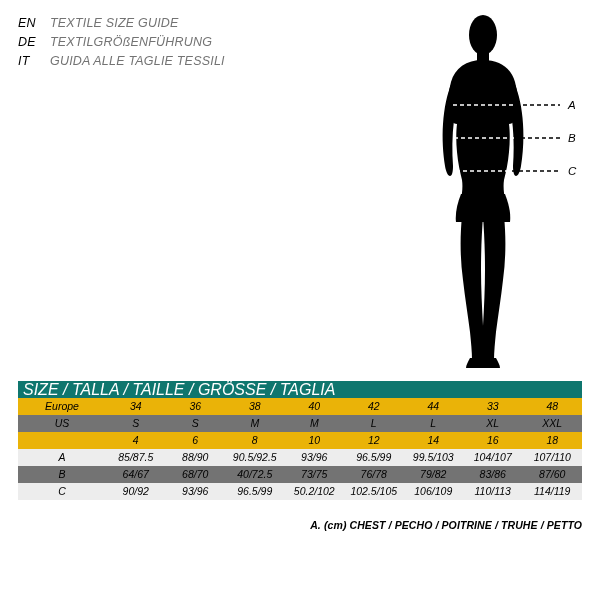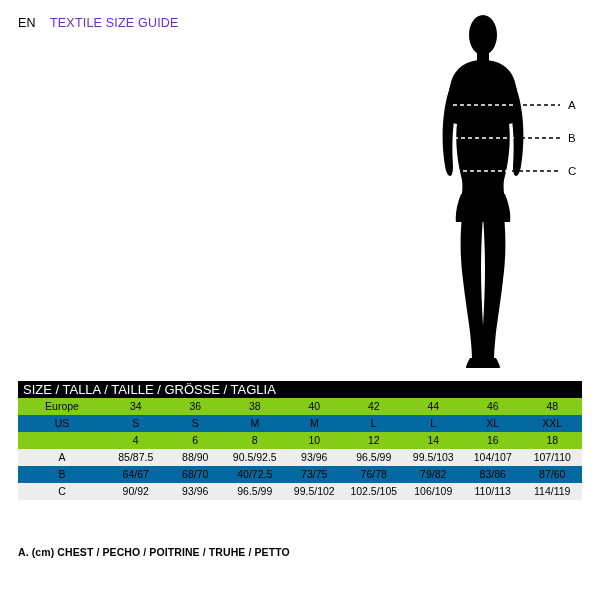--- a/index.html
+++ b/index.html
@@ -12,20 +12,21 @@
     background: #ffffff;
     font-family: "Liberation Sans", sans-serif;
     color: #000000;
     overflow: hidden;
   }
   .page {
     position: relative;
     width: 489px;
     height: 600px;
     box-sizing: border-box;
+    font-style: italic;
   }
 
   
   .lang-block {
     position: absolute;
     top: 16px;
     left: 18px;
     width: 330px;
   }
   .lang-row {
@@ -35,21 +36,21 @@
   }
   .lang-code {
     width: 32px;
     font-size: 12.5px;
     letter-spacing: 0.2px;
     color: #000;
   }
   .lang-text {
     font-size: 12.5px;
     letter-spacing: 0.2px;
-    color: #6d28d9;
+    color: #737373;
     white-space: nowrap;
   }
 
   
   .figure-wrap {
     position: absolute;
     top: 8px;
     left: 400px;
     width: 190px;
     height: 365px;
@@ -94,65 +95,74 @@
   table.size-table td, table.size-table th {
     padding: 0;
     margin: 0;
     height: 17px;
     line-height: 17px;
     text-align: center;
     font-weight: normal;
     vertical-align: middle;
   }
   .hdr-row td {
-    background: #000000;
+    background: #0f766e;
     color: #ffffff;
-    font-size: 13px;
+    font-size: 16px;
     height: 18px;
     line-height: 18px;
   }
   .hdr-label {
     text-align: left !important;
     padding-left: 5px !important;
     font-weight: normal;
   }
   .row-label {
     text-align: left;
     padding-left: 5px;
     width: 88px;
   }
-  .row-light td { background: #84cc16; }
-  .row-dark td { background: #0369a1; }
+  .row-light td { background: #eab308; }
+  .row-dark td { background: #737373; }
   .row-mid td { background: #ededed; }
   .col-c { width: 59.5px; }
 
   
   .footnotes {
     position: absolute;
     left: 18px;
-    top: 544px;
+    top: 517px;
     width: 564px;
+    text-align: right;
   }
   .footnote {
     font-size: 10.5px;
     font-weight: bold;
     line-height: 16px;
     letter-spacing: 0.1px;
     color: #000;
   }
 </style>
 </head>
 <body>
 
 <div class="page">
 
   <div class="lang-block">
     <div class="lang-row">
       <span class="lang-code">EN</span>
       <span class="lang-text">TEXTILE SIZE GUIDE</span>
+    </div>
+    <div class="lang-row">
+      <span class="lang-code">DE</span>
+      <span class="lang-text">TEXTILGRÖßENFÜHRUNG</span>
+    </div>
+    <div class="lang-row">
+      <span class="lang-code">IT</span>
+      <span class="lang-text">GUIDA ALLE TAGLIE TESSILI</span>
     </div>
   </div>
 
   <div class="figure-wrap">
     <svg class="figure-svg" width="190" height="365" viewBox="0 0 190 365">
 
       <g fill="#000000">
 
         <ellipse cx="83" cy="27" rx="14" ry="20"></ellipse>
 
@@ -222,21 +232,21 @@
         </tr>
 
         <tr class="row-light">
           <td class="row-label">Europe</td>
           <td class="col-c">34</td>
           <td class="col-c">36</td>
           <td class="col-c">38</td>
           <td class="col-c">40</td>
           <td class="col-c">42</td>
           <td class="col-c">44</td>
-          <td class="col-c">46</td>
+          <td class="col-c">33</td>
           <td class="col-c">48</td>
         </tr>
 
         <tr class="row-dark">
           <td class="row-label">US</td>
           <td class="col-c">S</td>
           <td class="col-c">S</td>
           <td class="col-c">M</td>
           <td class="col-c">M</td>
           <td class="col-c">L</td>
@@ -280,21 +290,21 @@
           <td class="col-c">79/82</td>
           <td class="col-c">83/86</td>
           <td class="col-c">87/60</td>
         </tr>
 
         <tr class="row-mid">
           <td class="row-label">C</td>
           <td class="col-c">90/92</td>
           <td class="col-c">93/96</td>
           <td class="col-c">96.5/99</td>
-          <td class="col-c">99.5/102</td>
+          <td class="col-c">50.2/102</td>
           <td class="col-c">102.5/105</td>
           <td class="col-c">106/109</td>
           <td class="col-c">110/113</td>
           <td class="col-c">114/119</td>
         </tr>
       </tbody>
     </table>
   </div>
 
   <div class="footnotes">

